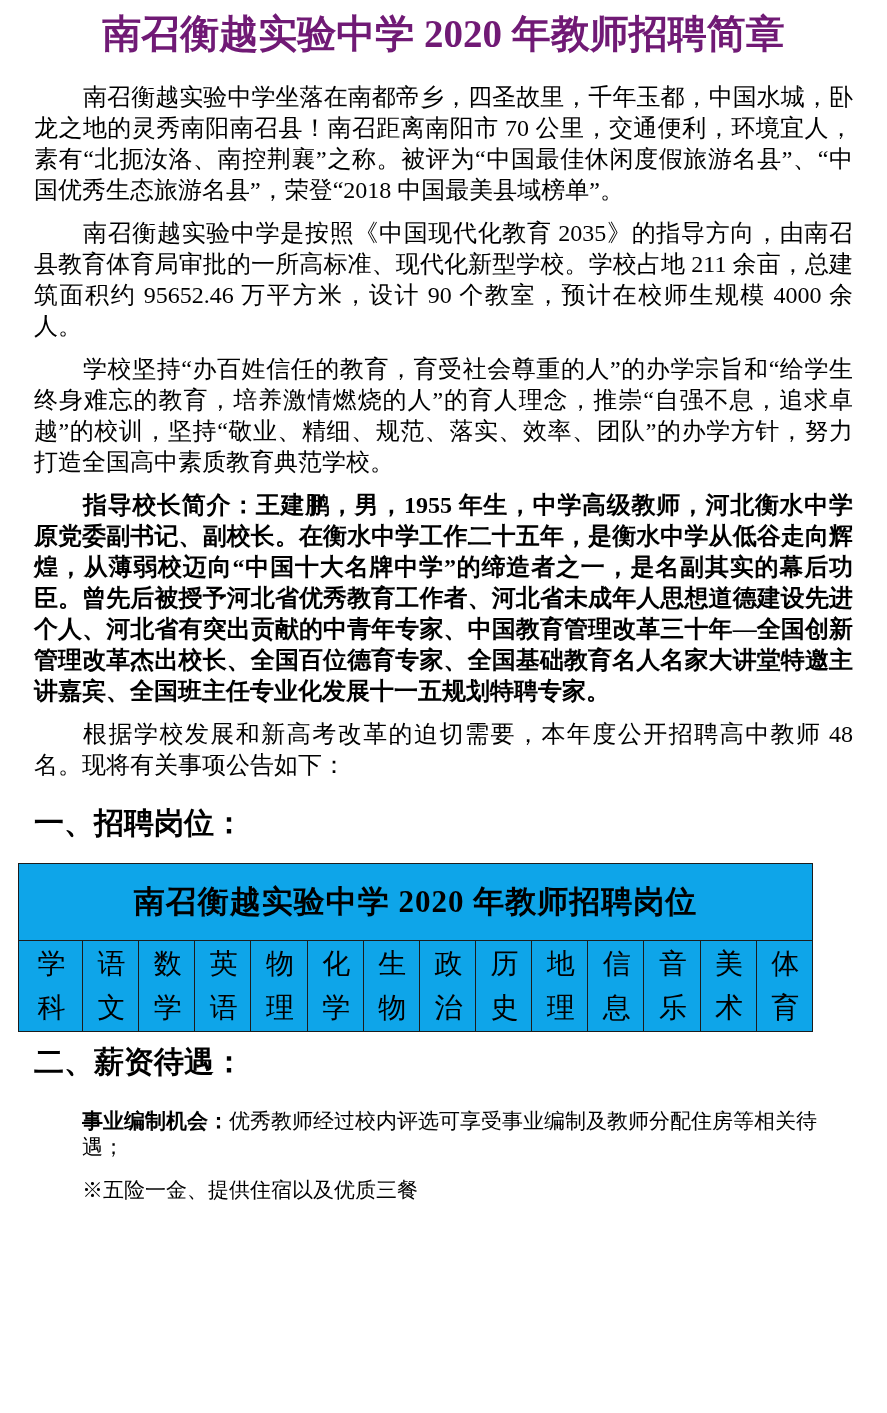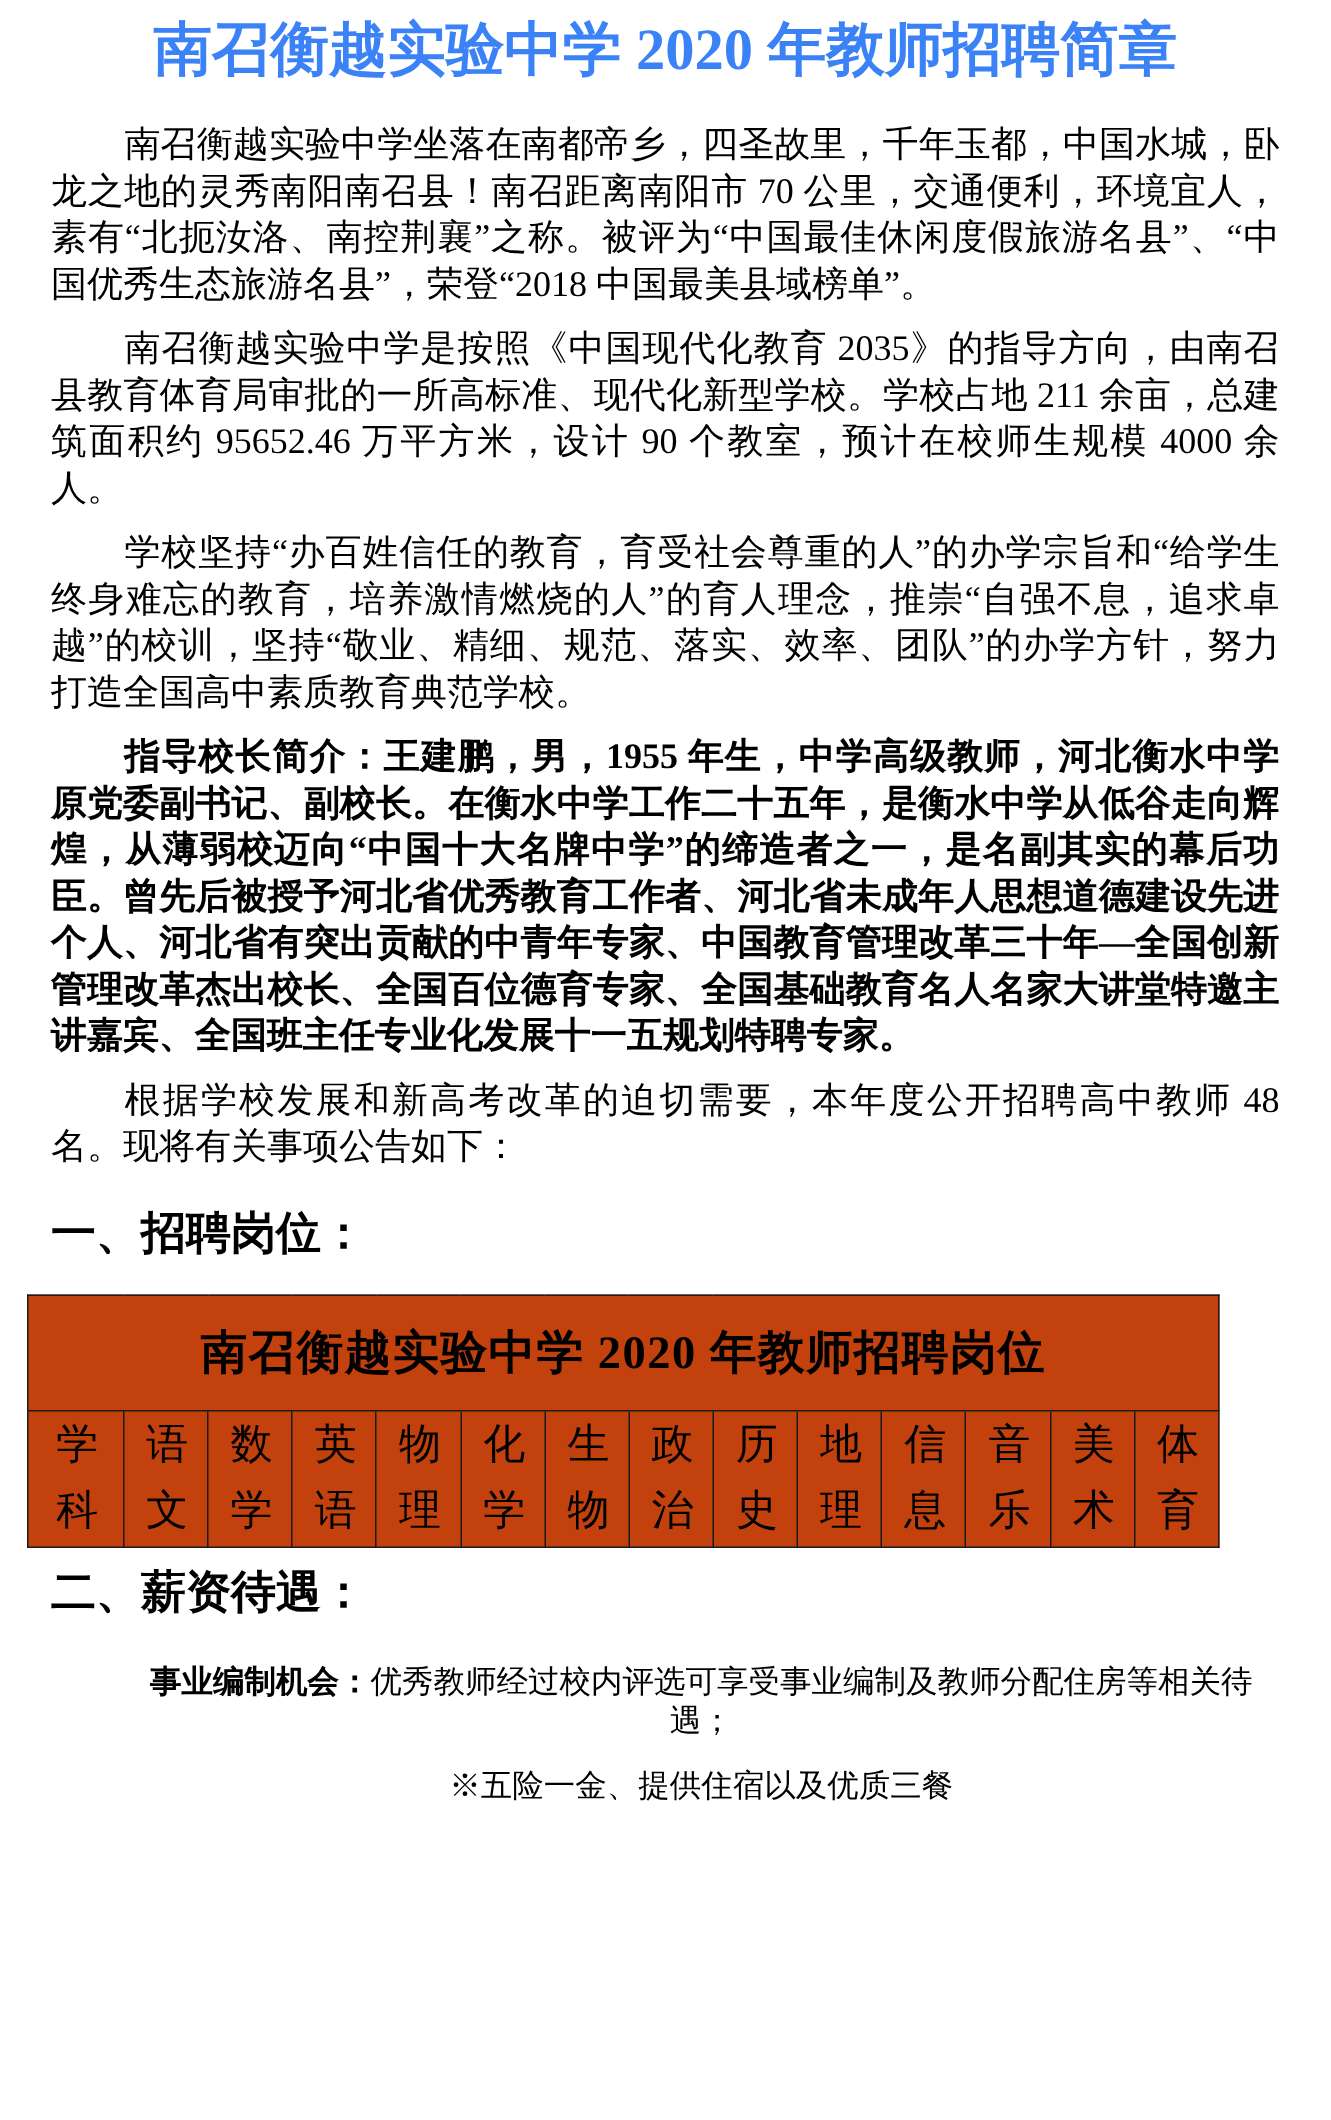--- a/index.html
+++ b/index.html
@@ -38,21 +38,21 @@
     line-height: 36px;
     font-weight: 700;
     margin: 24px 0 22px 0;
   }
   h2.sec.salary-h { margin: 12px 0 0 0; }
   .tablewrap { margin-left: -16px; }
   table.recruit {
     border-collapse: collapse;
     table-layout: fixed;
     width: 795px;
-    background: #c2410c;
+    background: #0ea5e9;
   }
   table.recruit td {
     border: 1.5px solid #1c1c1c;
     text-align: center;
     vertical-align: middle;
     padding: 0;
   }
   td.ttl {
     height: 76px;
     font-size: 31px;
@@ -69,30 +69,29 @@
     text-align: center;
   }
   .vt.w1 { width: 26px; line-height: 44px; }
   .vt.w2 { width: 52px; line-height: 35px; }
   .salary-list { margin-top: 28px; }
   .salary-item {
     font-size: 21px;
     line-height: 26px;
     margin: 0 0 17px 0;
     padding-left: 48px;
-    text-align: center;
   }
   .salary-item b { font-weight: 700; }
 </style>
 </head>
 <body>
 
 <div class="page">
 
-  <h1 class="doc-title" style="color: #3b82f6;">南召衡越实验中学 2020 年教师招聘简章</h1>
+  <h1 class="doc-title" style="color: #701a75;">南召衡越实验中学 2020 年教师招聘简章</h1>
 
   <p class="body">南召衡越实验中学坐落在南都帝乡，四圣故里，千年玉都，中国水城，卧龙之地的灵秀南阳南召县！南召距离南阳市 70 公里，交通便利，环境宜人，素有“北扼汝洛、南控荆襄”之称。被评为“中国最佳休闲度假旅游名县”、“中国优秀生态旅游名县”，荣登“2018 中国最美县域榜单”。</p>
   <p class="body">南召衡越实验中学是按照《中国现代化教育 2035》的指导方向，由南召县教育体育局审批的一所高标准、现代化新型学校。学校占地 211 余亩，总建筑面积约 95652.46 万平方米，设计 90 个教室，预计在校师生规模 4000 余人。</p>
   <p class="body">学校坚持“办百姓信任的教育，育受社会尊重的人”的办学宗旨和“给学生终身难忘的教育，培养激情燃烧的人”的育人理念，推崇“自强不息，追求卓越”的校训，坚持“敬业、精细、规范、落实、效率、团队”的办学方针，努力打造全国高中素质教育典范学校。</p>
   <p class="body bold">指导校长简介：王建鹏，男，1955 年生，中学高级教师，河北衡水中学原党委副书记、副校长。在衡水中学工作二十五年，是衡水中学从低谷走向辉煌，从薄弱校迈向“中国十大名牌中学”的缔造者之一，是名副其实的幕后功臣。曾先后被授予河北省优秀教育工作者、河北省未成年人思想道德建设先进个人、河北省有突出贡献的中青年专家、中国教育管理改革三十年—全国创新管理改革杰出校长、全国百位德育专家、全国基础教育名人名家大讲堂特邀主讲嘉宾、全国班主任专业化发展十一五规划特聘专家。</p>
   <p class="body gap-top">根据学校发展和新高考改革的迫切需要，本年度公开招聘高中教师 48 名。现将有关事项公告如下：</p>
 
   <h2 class="sec">一、招聘岗位：</h2>
 
   <div class="tablewrap">

